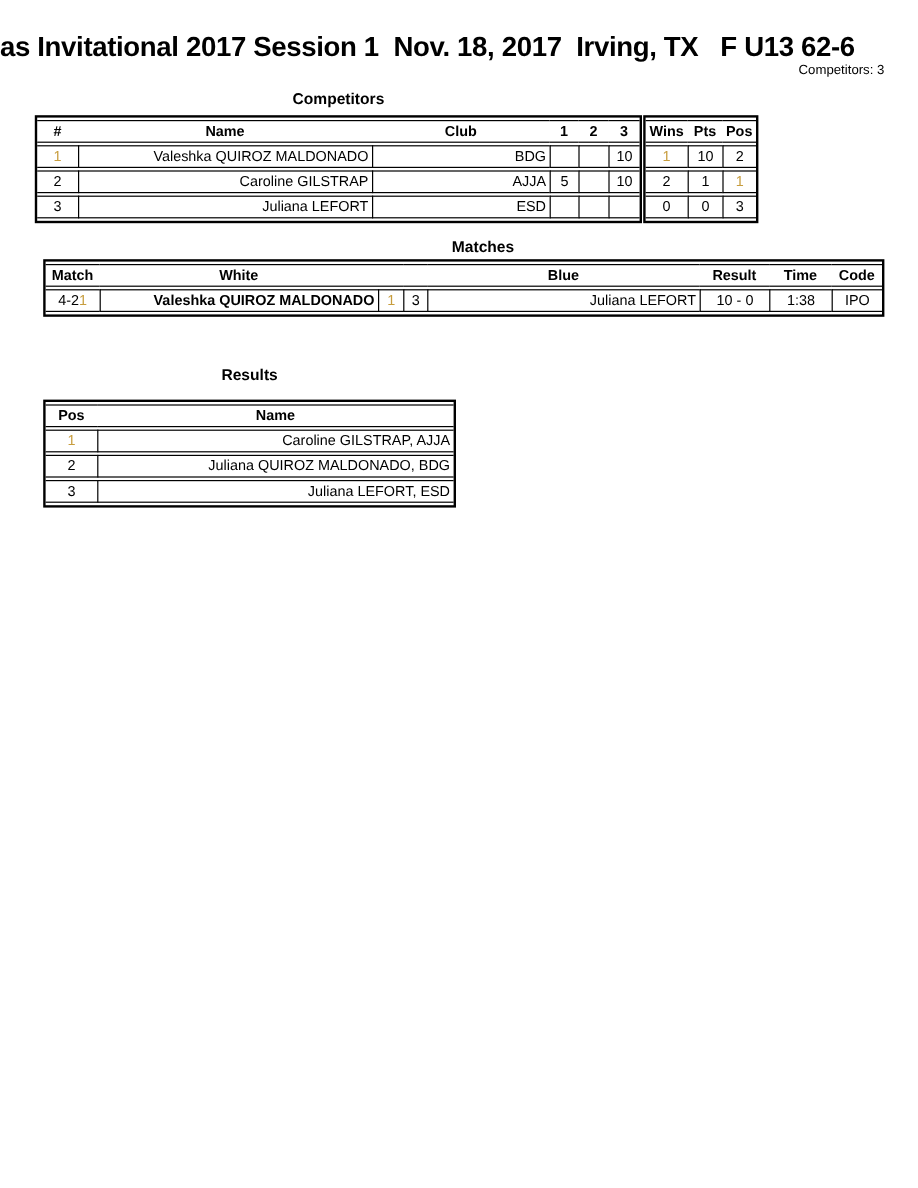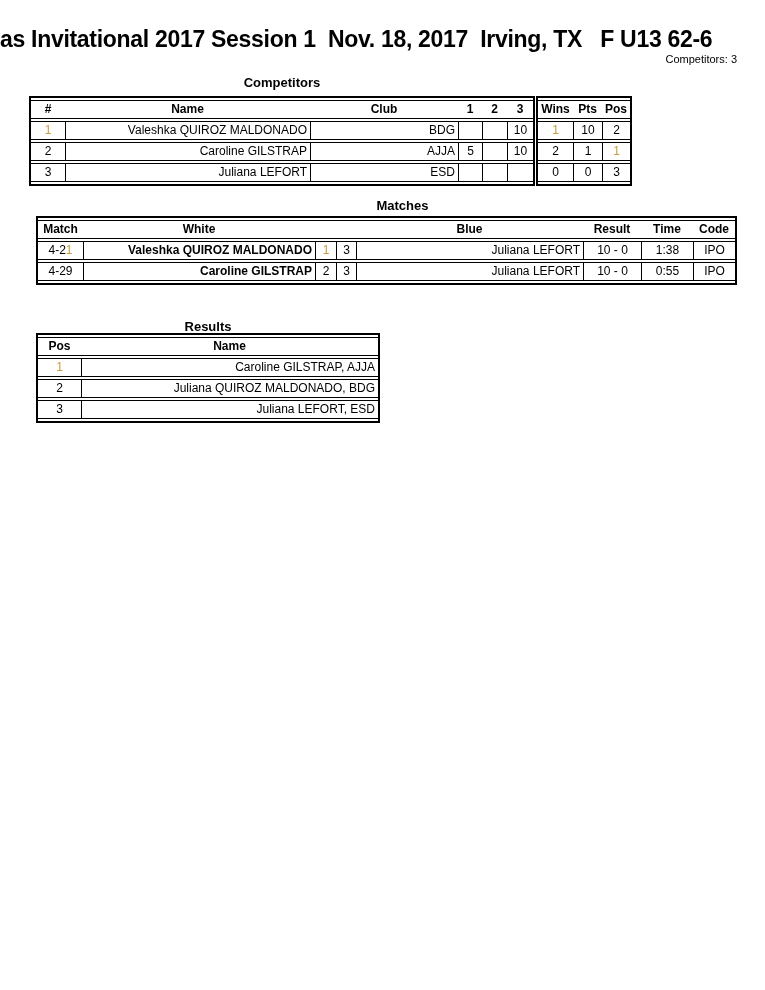--- a/index.html
+++ b/index.html
@@ -152,35 +152,25 @@
       <tr>
         <td class="c"><span>4-2</span><span class="gold">1</span></td>
         <td class="l b">Valeshka QUIROZ MALDONADO</td>
         <td class="c gold">1</td>
         <td class="c">3</td>
         <td class="l">Juliana LEFORT</td>
         <td class="c">10 - 0</td>
         <td class="c">1:38</td>
         <td class="c">IPO</td>
       </tr>
-      <tr>
-        <td class="c"><span>4-29</span><span class="gold"></span></td>
-        <td class="l b">Caroline GILSTRAP</td>
-        <td class="c">2</td>
-        <td class="c">3</td>
-        <td class="l">Juliana LEFORT</td>
-        <td class="c">10 - 0</td>
-        <td class="c">0:55</td>
-        <td class="c">IPO</td>
-      </tr>
     </tbody>
   </table>
 </div>
 
-<div class="abs section-title" style="top:319px;left:36px;width:344px;">Results</div>
+<div class="abs section-title" style="top:305px;left:36px;width:344px;">Results</div>
 
 <div class="abs" style="top:333px;left:36px;">
   <table>
     <colgroup>
         <col style="width:43px">
         <col style="width:297px">
       </colgroup>
     <thead>
       <tr>
         <th>Pos</th>

